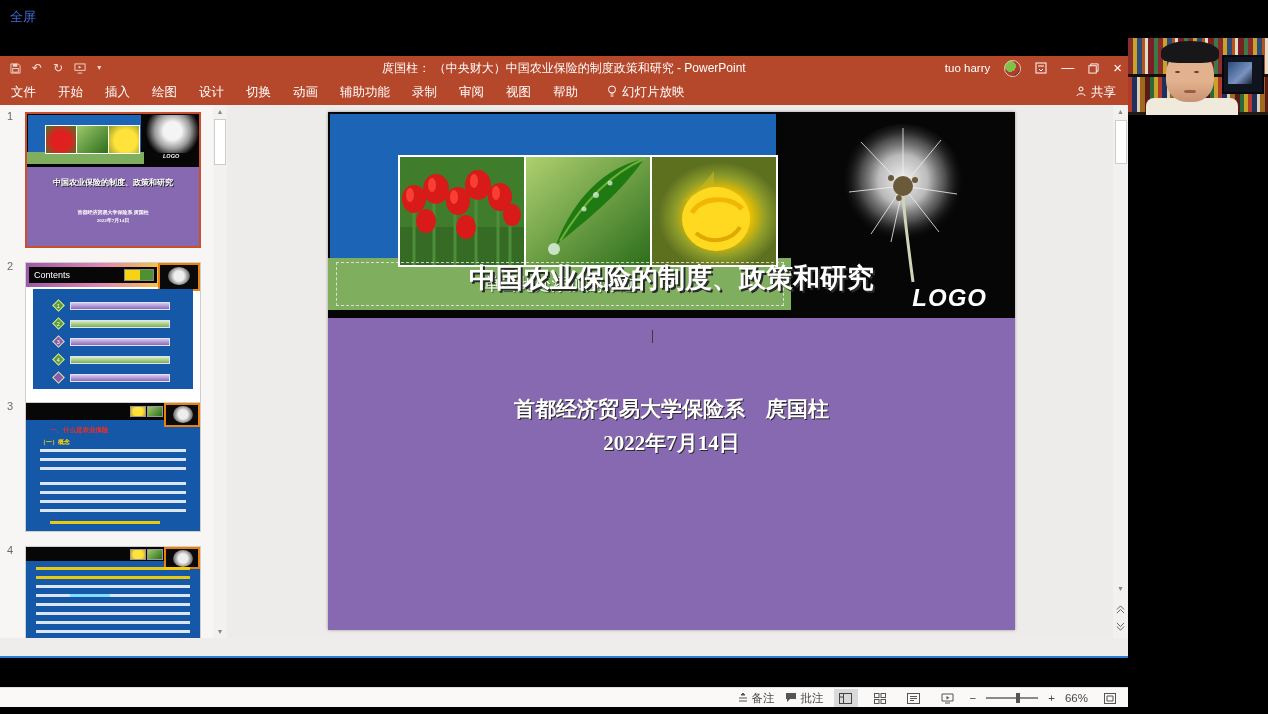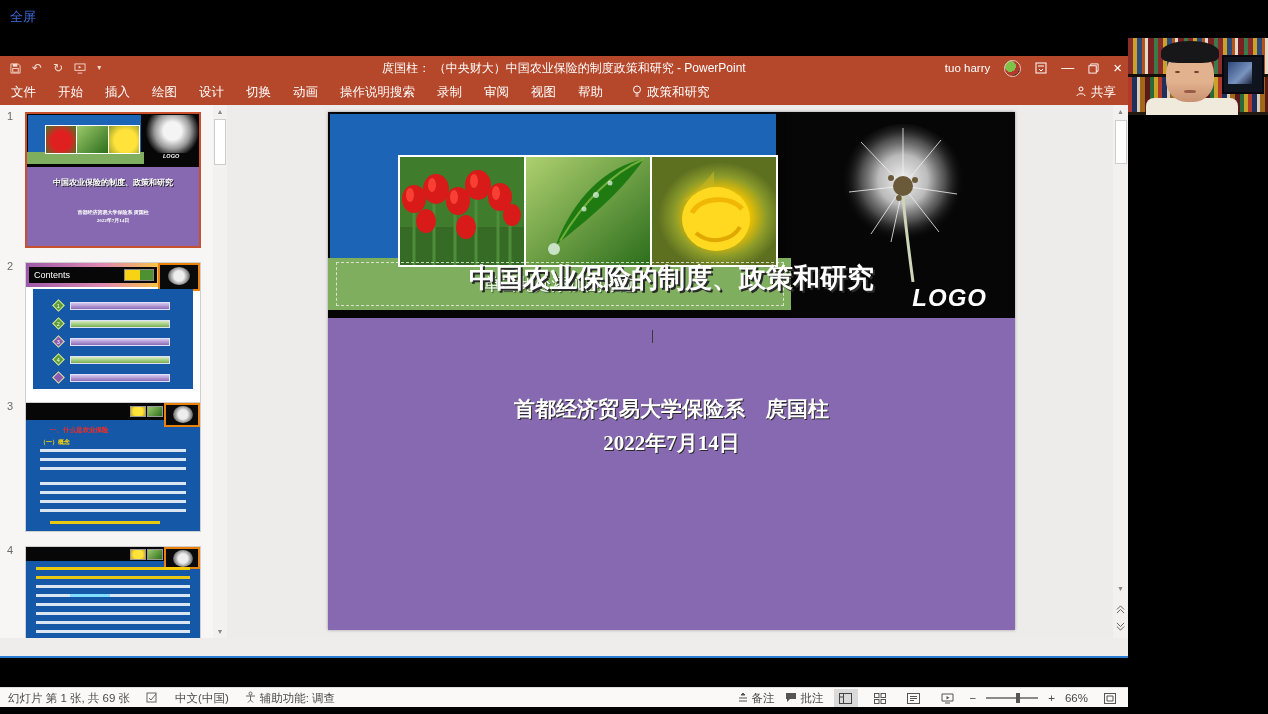--- a/index.html
+++ b/index.html
@@ -179,31 +179,31 @@
     </div>
 
     <div class="tabrow">
       <span class="rtab">文件</span>
       <span class="rtab">开始</span>
       <span class="rtab">插入</span>
       <span class="rtab">绘图</span>
       <span class="rtab">设计</span>
       <span class="rtab">切换</span>
       <span class="rtab">动画</span>
-      <span class="rtab">操作说明搜索</span>
+      <span class="rtab">辅助功能</span>
       <span class="rtab">录制</span>
       <span class="rtab">审阅</span>
       <span class="rtab">视图</span>
       <span class="rtab">帮助</span>
       <span class="search-box">
         <span><svg width="10" height="13" viewBox="0 0 10 13">
               <circle cx="5" cy="4.5" r="3.5" fill="none" stroke="#fff"></circle>
               <path d="M3.5 9h3M3.5 11h3" stroke="#fff"></path>
             </svg></span>
-        <span>政策和研究</span>
+        <span>幻灯片放映</span>
       </span>
       <span class="share">
         <span><svg width="10" height="11" viewBox="0 0 10 11">
               <circle cx="5" cy="3" r="2" fill="none" stroke="#fff"></circle>
               <path d="M1 10c0-3 8-3 8 0" fill="none" stroke="#fff"></path>
             </svg></span>
         <span>共享</span>
       </span>
     </div>
 
@@ -420,37 +420,20 @@
           <span class="chev" style="top:500px;"><svg width="9" height="9" viewBox="0 0 10 10">
                 <path d="M1 5l4-4 4 4M1 9l4-4 4 4" fill="none" stroke="#555"></path>
               </svg></span>
           <span class="chev" style="top:517px;"><svg width="9" height="9" viewBox="0 0 10 10">
                 <path d="M1 1l4 4 4-4M1 5l4 4 4-4" fill="none" stroke="#555"></path>
               </svg></span>
         </div>
       </div>
 
       <div class="statusbar">
-        <div class="sb-l">
-          <span class="sb-item">幻灯片 第 1 张, 共 69 张</span>
-          <span class="sb-item">
-              <svg width="13" height="12" viewBox="0 0 13 12">
-                <rect x="1" y="1" width="9" height="9" fill="none" stroke="#666"></rect>
-                <path d="M3 6l2 2 5-6" fill="none" stroke="#666"></path>
-              </svg>
-            </span>
-          <span class="sb-item">中文(中国)</span>
-          <span class="sb-item">
-            <span><svg width="11" height="12" viewBox="0 0 11 12">
-                  <circle cx="5.5" cy="2.5" r="1.5" fill="none" stroke="#666"></circle>
-                  <path d="M1 5h9M5.5 5v4M5.5 9l-2.5 2.5M5.5 9l2.5 2.5" fill="none" stroke="#666"></path>
-                </svg></span>
-            <span>辅助功能: 调查</span>
-          </span>
-        </div>
         <div class="sb-r">
           <span class="sb-item">
             <span><svg width="10" height="10" viewBox="0 0 10 10">
                   <path d="M5 1l2 2H3zM1 6h8M1 9h8" stroke="#555" fill="#555"></path>
                 </svg></span>
             <span>备注</span>
           </span>
           <span class="sb-item">
             <span><svg width="12" height="11" viewBox="0 0 12 11">
                   <path d="M1 1h10v6H5L2 10V7H1z" fill="#555"></path>

